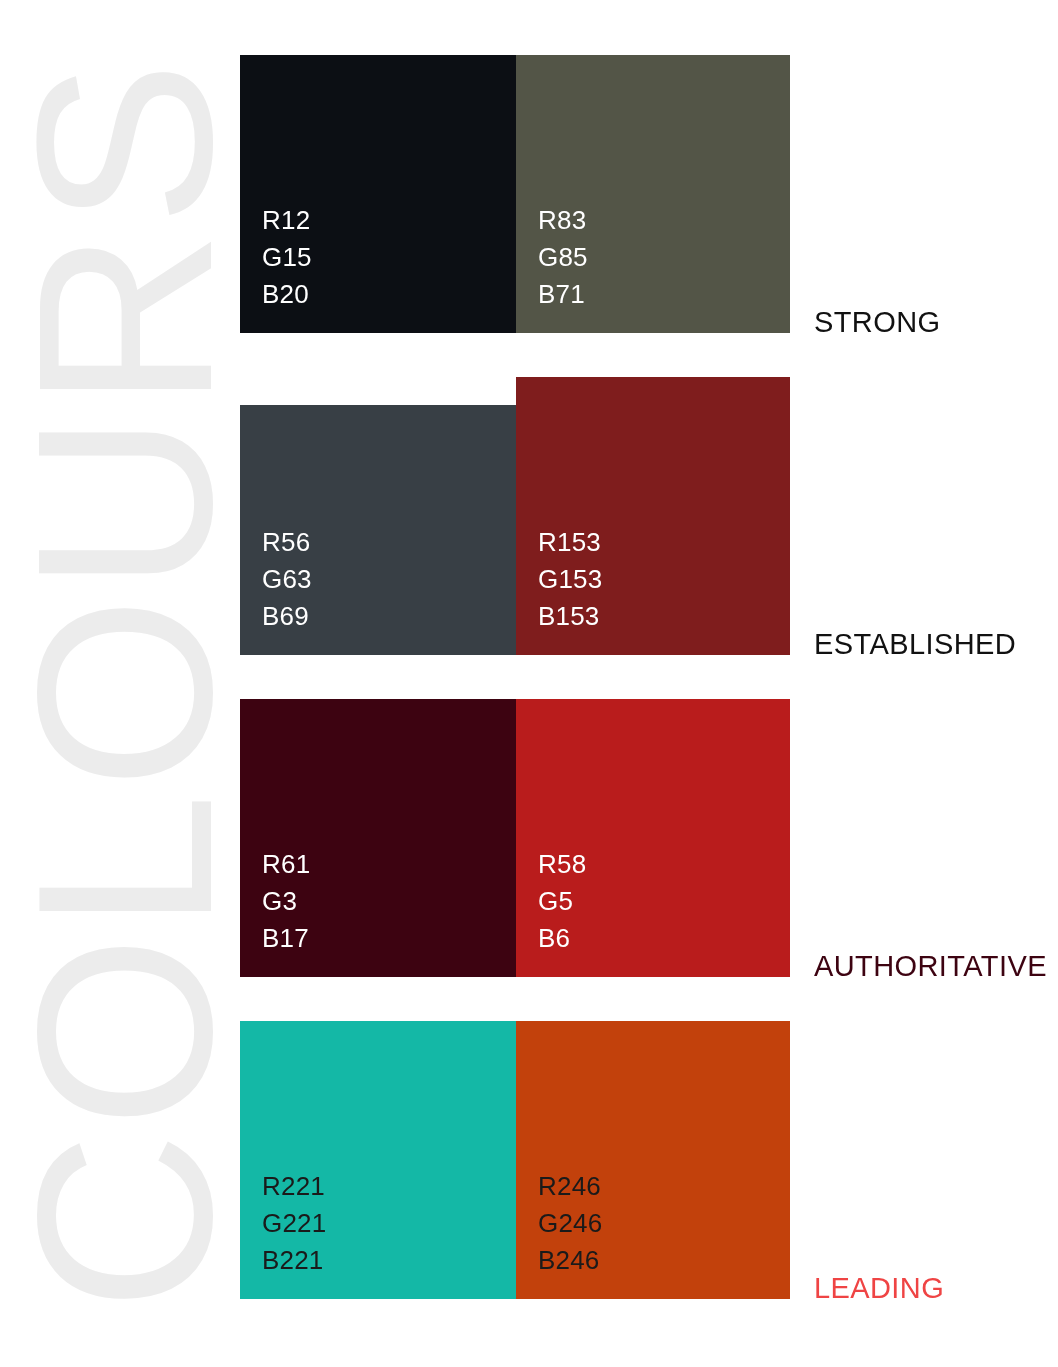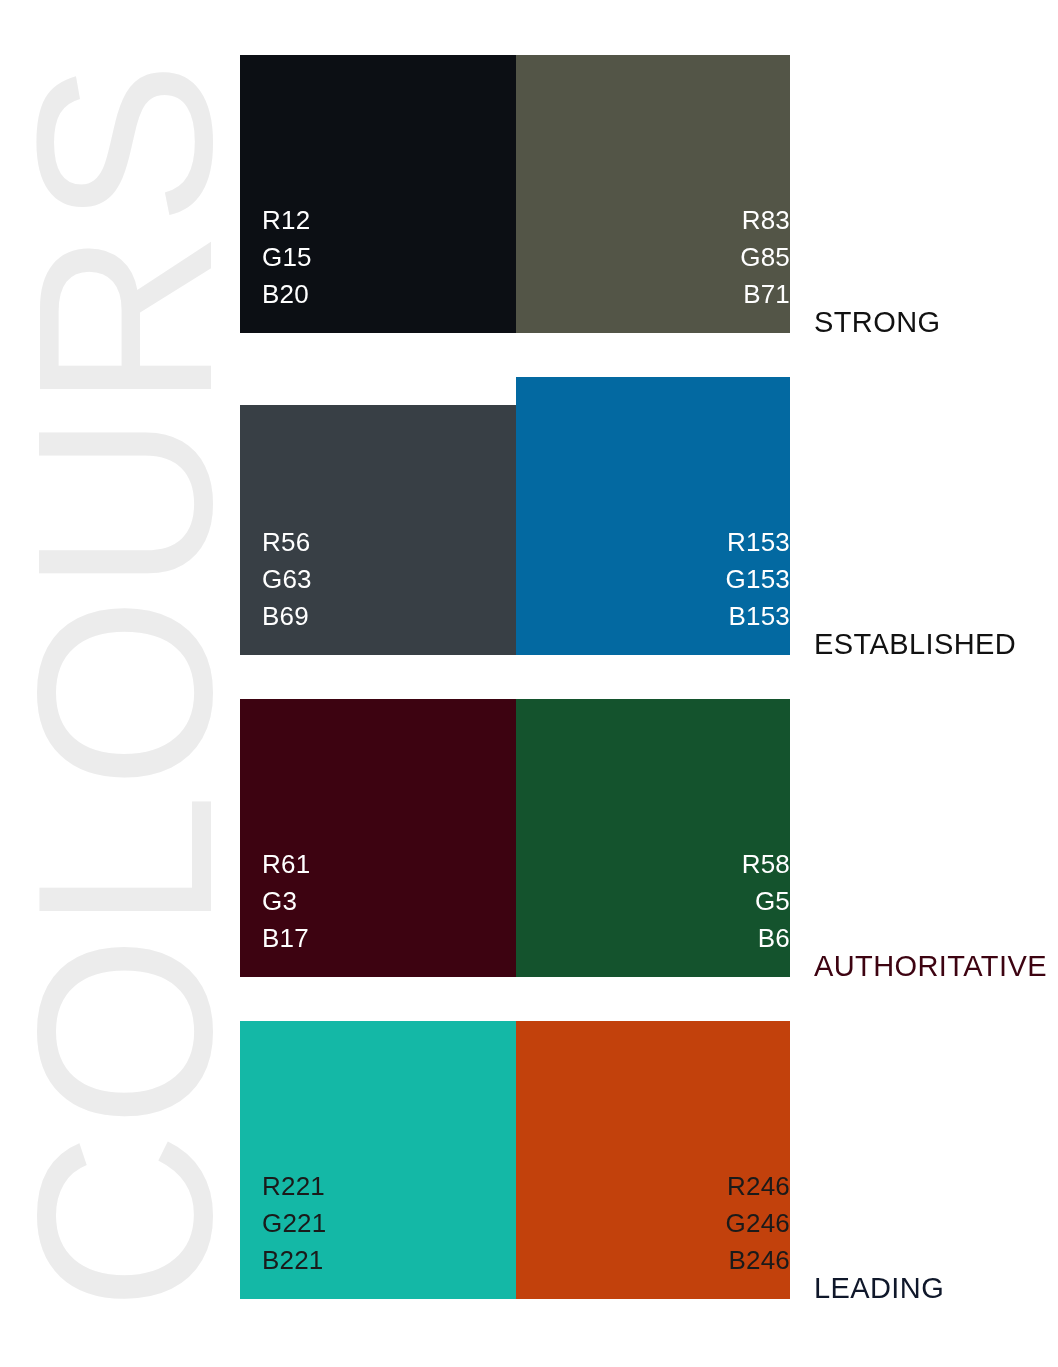--- a/index.html
+++ b/index.html
@@ -69,21 +69,21 @@
   }
 
   .swatch {
     display: flex;
     flex-direction: column;
     justify-content: flex-end;
     box-sizing: border-box;
     padding: 0 0 20px 22px;
   }
   .swatch-left  { width: 276px; }
-  .swatch-right { width: 274px; text-align: right; }
+  .swatch-right { width: 274px; }
 
   .rgb-line {
     font-size: 26px;
     line-height: 37px;
     font-weight: 400;
     letter-spacing: 0.2px;
     white-space: nowrap;
   }
 
   
@@ -120,48 +120,48 @@
           <div class="rgb-line">B71</div>
         </div>
         <div class="row-label" style="color: rgb(17, 17, 17);">STRONG</div>
       </div>
       <div class="swatch-row">
         <div class="swatch swatch-left" style="background: rgb(56, 63, 69); color: rgb(255, 255, 255); margin-top: 28px;">
           <div class="rgb-line">R56</div>
           <div class="rgb-line">G63</div>
           <div class="rgb-line">B69</div>
         </div>
-        <div class="swatch swatch-right" style="background: #0369a1; color: rgb(255, 255, 255);">
+        <div class="swatch swatch-right" style="background: #7f1d1d; color: rgb(255, 255, 255);">
           <div class="rgb-line">R153</div>
           <div class="rgb-line">G153</div>
           <div class="rgb-line">B153</div>
         </div>
         <div class="row-label" style="color: rgb(17, 17, 17);">ESTABLISHED</div>
       </div>
       <div class="swatch-row">
         <div class="swatch swatch-left" style="background: rgb(61, 3, 17); color: rgb(255, 255, 255); justify-content: flex-end;">
           <div class="rgb-line">R61</div>
           <div class="rgb-line">G3</div>
           <div class="rgb-line">B17</div>
         </div>
-        <div class="swatch swatch-right" style="background: #14532d; color: rgb(255, 255, 255);">
+        <div class="swatch swatch-right" style="background: #b91c1c; color: rgb(255, 255, 255);">
           <div class="rgb-line">R58</div>
           <div class="rgb-line">G5</div>
           <div class="rgb-line">B6</div>
         </div>
         <div class="row-label" style="color: rgb(61, 3, 17);">AUTHORITATIVE</div>
       </div>
       <div class="swatch-row">
         <div class="swatch swatch-left" style="background: #14b8a6; color: rgb(26, 26, 26);">
           <div class="rgb-line">R221</div>
           <div class="rgb-line">G221</div>
           <div class="rgb-line">B221</div>
         </div>
         <div class="swatch swatch-right" style="background: #c2410c; color: rgb(26, 26, 26);">
           <div class="rgb-line">R246</div>
           <div class="rgb-line">G246</div>
           <div class="rgb-line">B246</div>
         </div>
-        <div class="row-label" style="color: #0f172a; margin-top: 17px;">LEADING</div>
+        <div class="row-label" style="color: #ef4444; margin-top: 17px;">LEADING</div>
       </div>
     </div>
 
 </div>
 
 </body></html>

